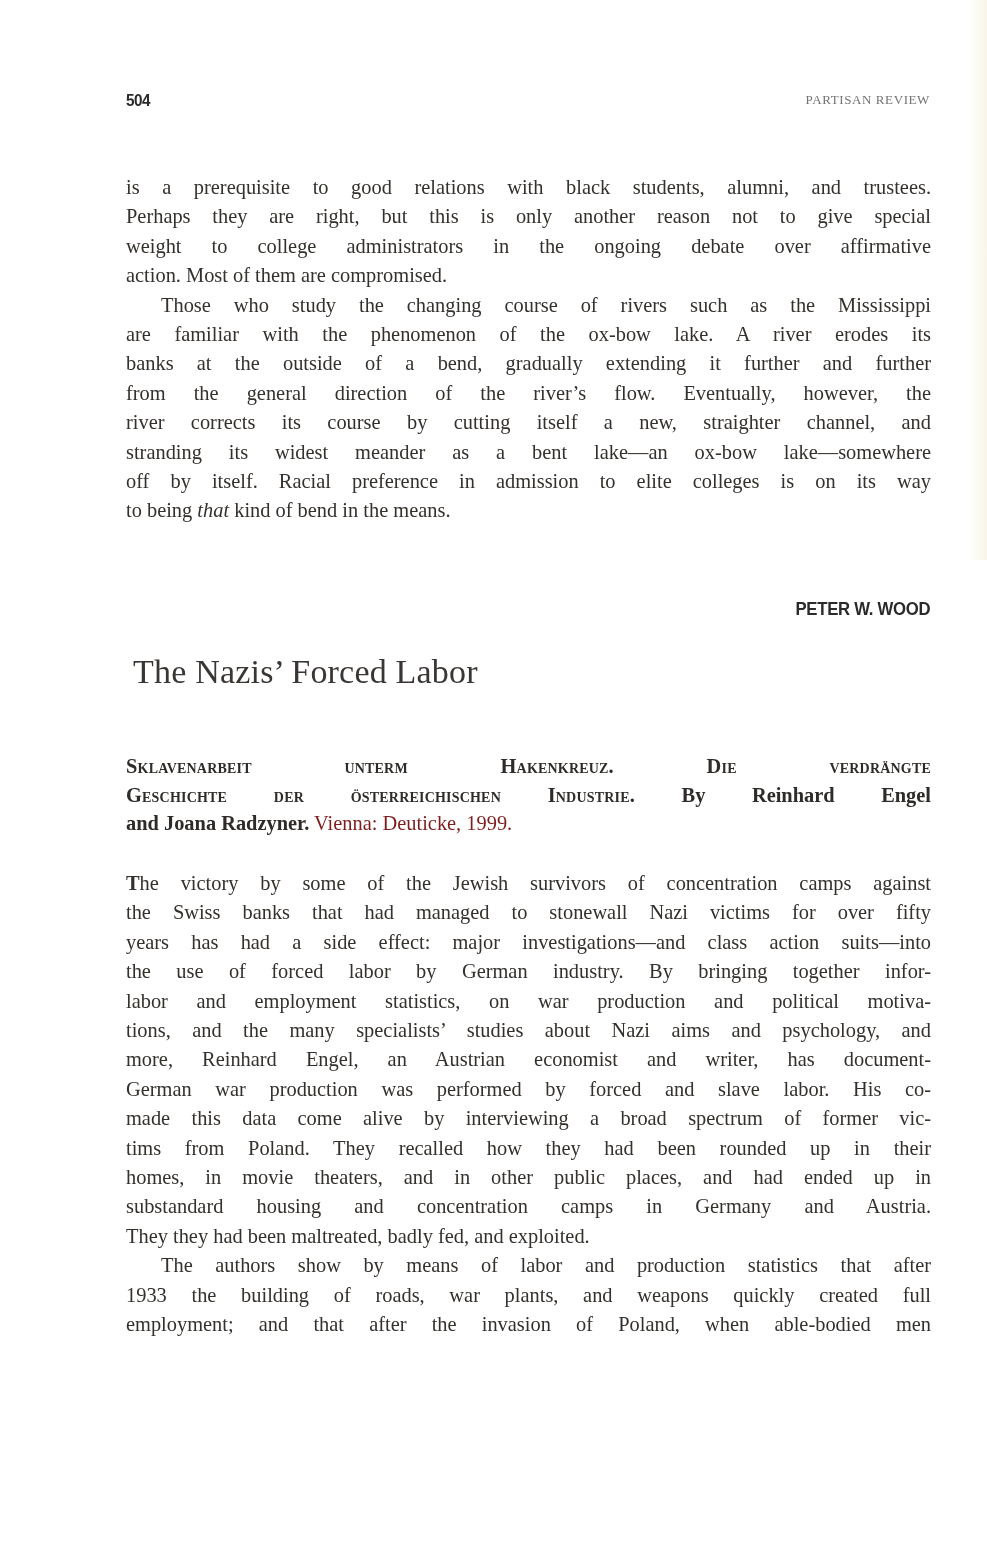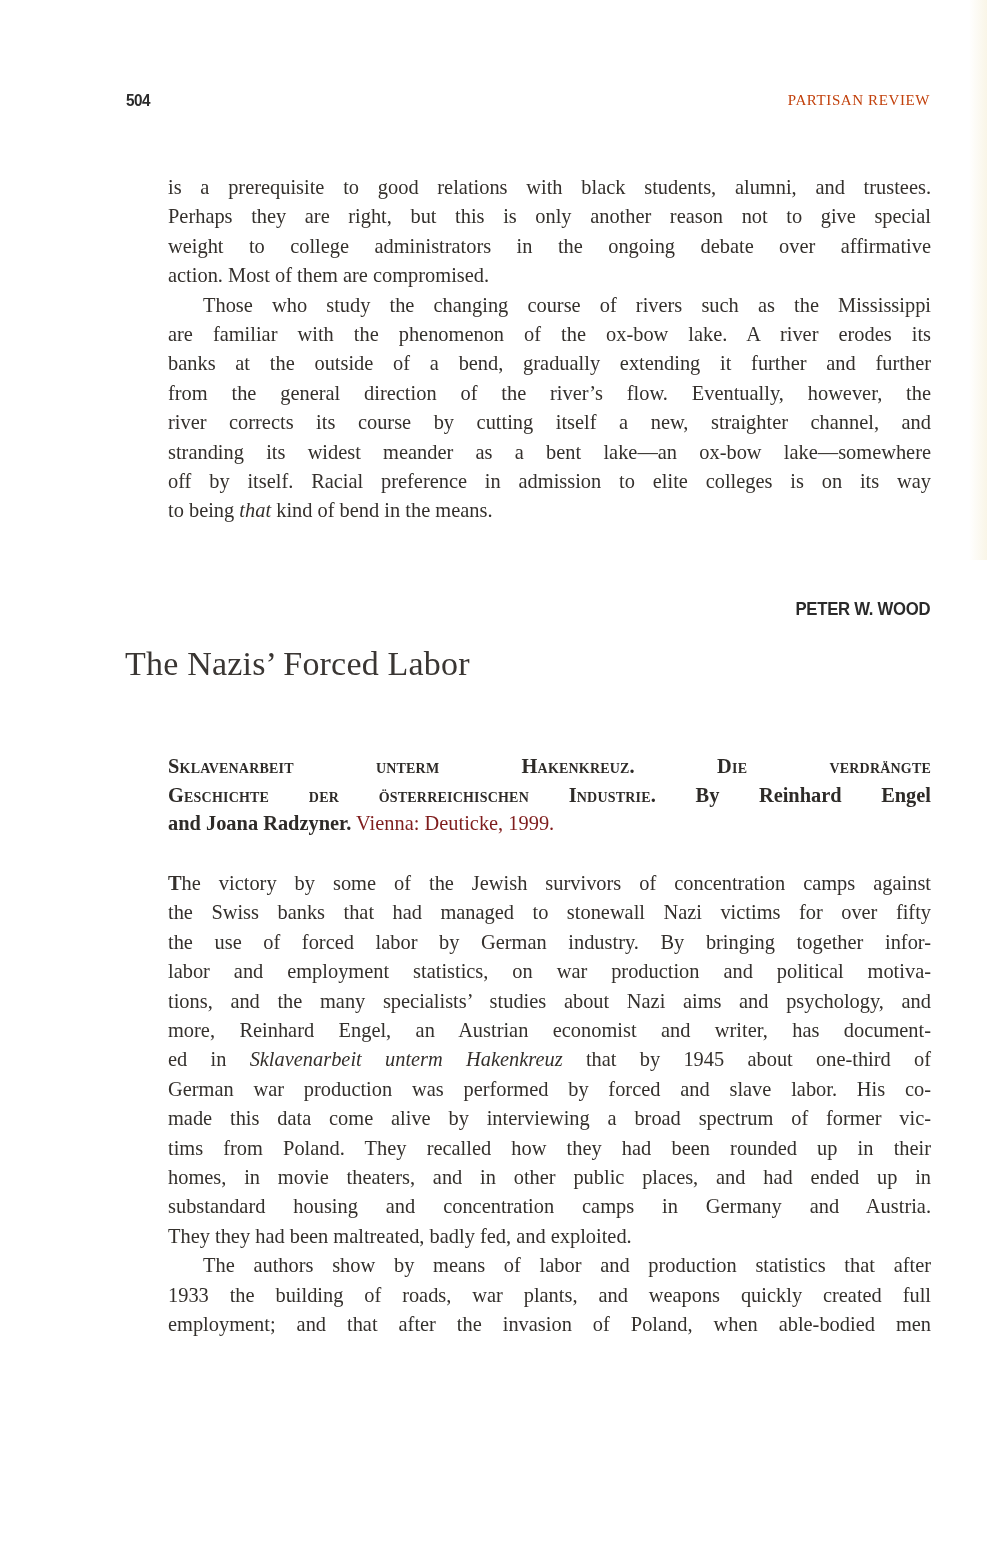--- a/index.html
+++ b/index.html
@@ -47,43 +47,42 @@
       font-weight: bold;
       font-size: 17px;
       letter-spacing: -0.5px;
       color: #2b2b2b;
       transform: scaleX(0.9);
       transform-origin: left center;
     }
     .journal {
       position: absolute;
       right: 0; top: 1px;
-      font-size: 15px;
+      font-size: 13px;
       letter-spacing: 0.6px;
-      color: #c2410c;
+      color: #737373;
     }
     .text-block {
       position: absolute;
       left: 118px;
       width: 805px;
       font-size: 20.4px;
       line-height: 29.4px;
       text-align: justify;
       color: #34302c;
     }
     .text-block p {
       margin: 0;
     }
     .line {
       display: block;
       text-align: justify;
       text-align-last: justify;
       white-space: nowrap;
       overflow: visible;
-      margin-left: 42px;
     }
     .line.last {
       text-align-last: left;
     }
     .block1 { top: 173px; }
     .author-sig {
       position: absolute;
       right: 65px;
       top: 598px;
       font-family: "Liberation Sans", "DejaVu Sans", sans-serif;
@@ -94,21 +93,21 @@
       transform: scaleX(0.88);
       transform-origin: right center;
     }
     .article-title {
       position: absolute;
       left: 117px;
       top: 645px;
       font-size: 34px;
       font-weight: normal;
       color: #3a3633;
-      margin: 0;
+      margin: 8px;
       letter-spacing: 0.2px;
     }
     .citation {
       position: absolute;
       left: 118px;
       width: 805px;
       top: 752px;
       font-size: 20.4px;
       line-height: 28.5px;
       color: #2e2b28;
@@ -168,25 +167,25 @@
       <span class="sc">verdrängte</span>
     </span>
     <span class="line"><span class="sc">Geschichte der österreichischen Industrie.</span><span class="cit-bold"> By Reinhard Engel</span></span>
     <span class="line last"><span class="cit-bold">and Joana Radzyner.</span><span class="cit-plain"> Vienna: Deuticke, 1999.</span></span>
   </div>
 
   <div class="text-block block2">
     <p>
       <span class="line"><span class="dropcap-t">T</span><span>he victory by some of the Jewish survivors of concentration camps against</span></span>
       <span class="line">the Swiss banks that had managed to stonewall Nazi victims for over fifty</span>
+      <span class="line">years has had a side effect: major investigations—and class action suits—into</span>
       <span class="line">the use of forced labor by German industry. By bringing together infor-</span>
       <span class="line">labor and employment statistics, on war production and political motiva-</span>
       <span class="line">tions, and the many specialists’ studies about Nazi aims and psychology, and</span>
       <span class="line">more, Reinhard Engel, an Austrian economist and writer, has document-</span>
-      <span class="line"><span>ed in </span><em>Sklavenarbeit unterm Hakenkreuz</em><span> that by 1945 about one-third of</span></span>
       <span class="line">German war production was performed by forced and slave labor. His co-</span>
       <span class="line">made this data come alive by interviewing a broad spectrum of former vic-</span>
       <span class="line">tims from Poland. They recalled how they had been rounded up in their</span>
       <span class="line">homes, in movie theaters, and in other public places, and had ended up in</span>
       <span class="line">substandard housing and concentration camps in Germany and Austria.</span>
       <span class="line last">They they had been maltreated, badly fed, and exploited.</span>
     </p>
     <p>
       <span class="line" style="padding-left:35px;box-sizing:border-box;">The authors show by means of labor and production statistics that after</span>
       <span class="line">1933 the building of roads, war plants, and weapons quickly created full</span>

